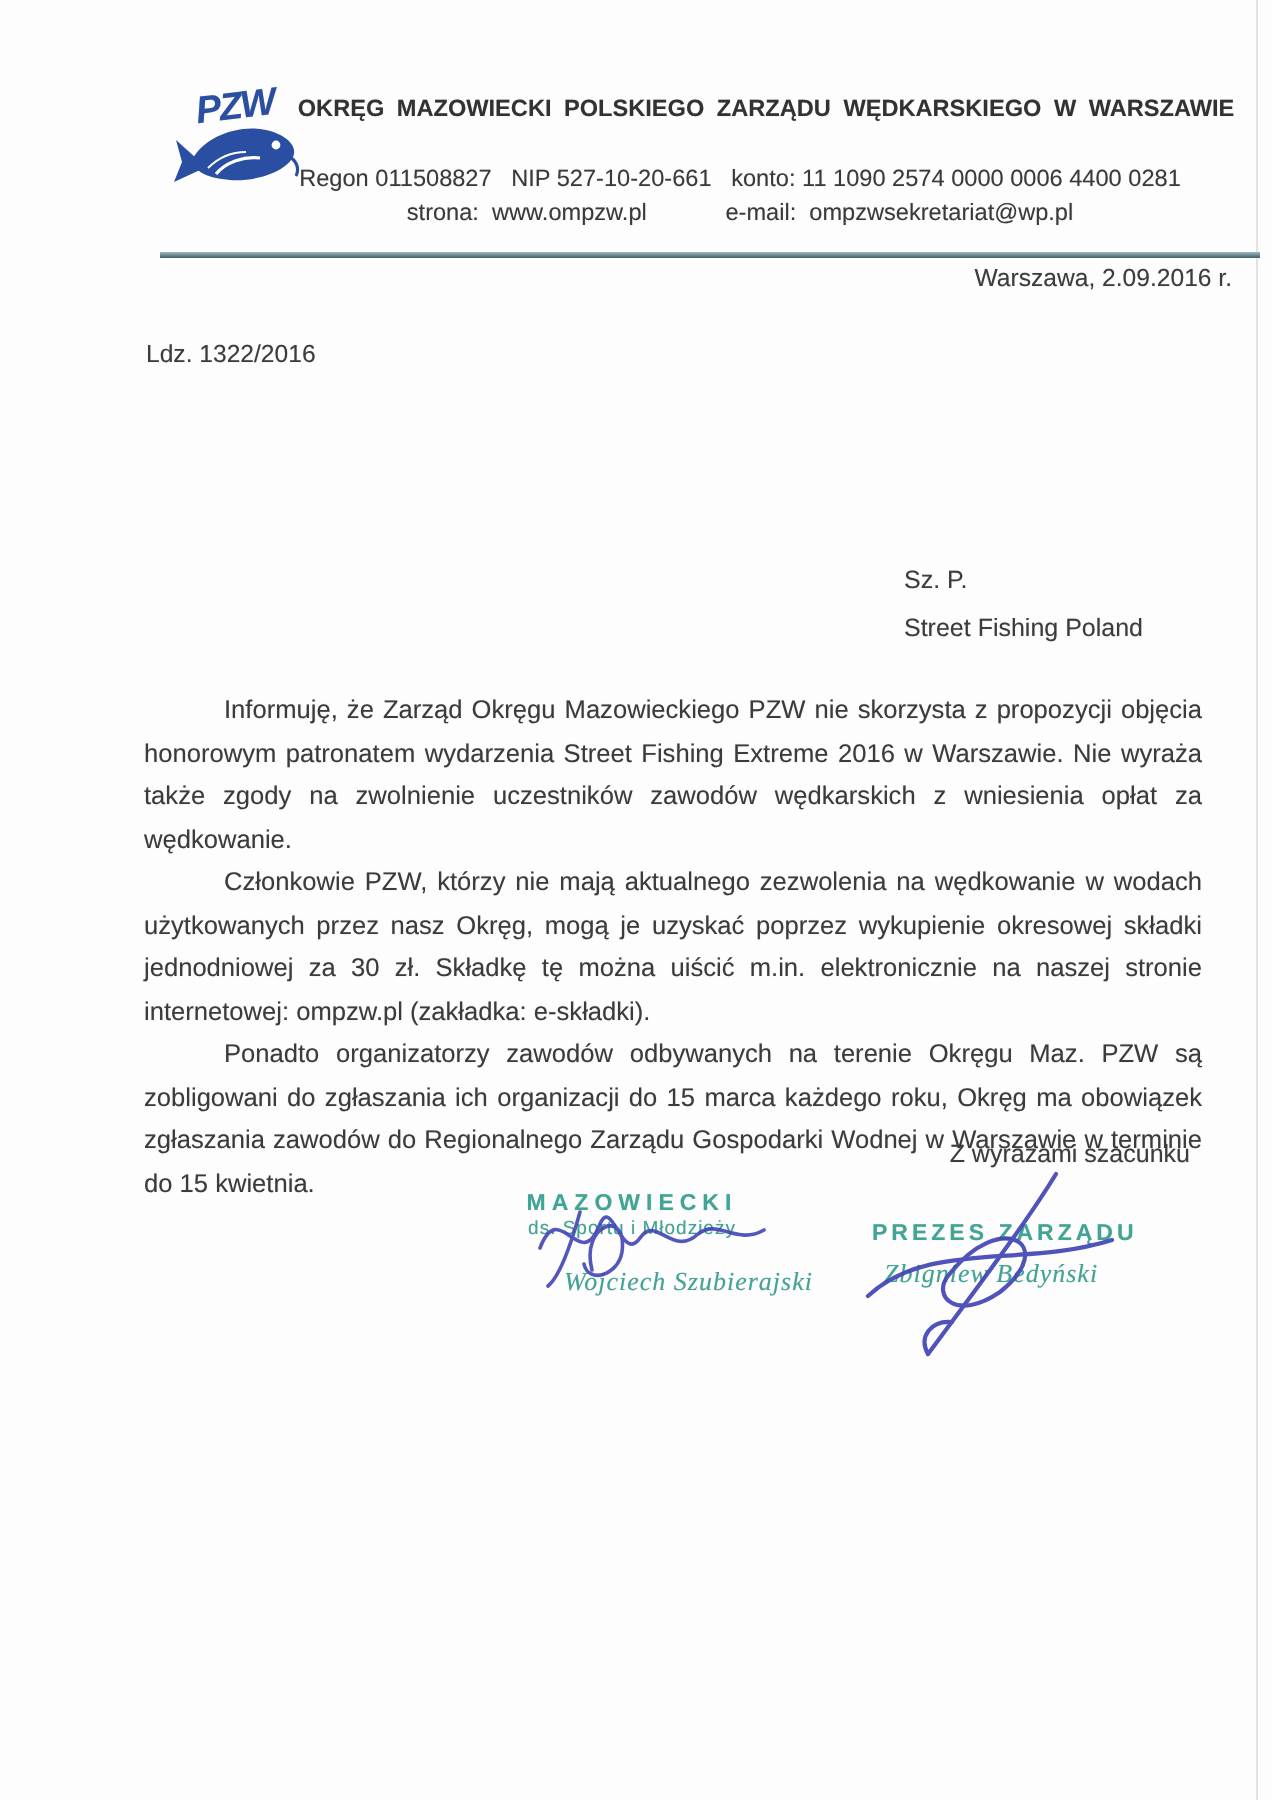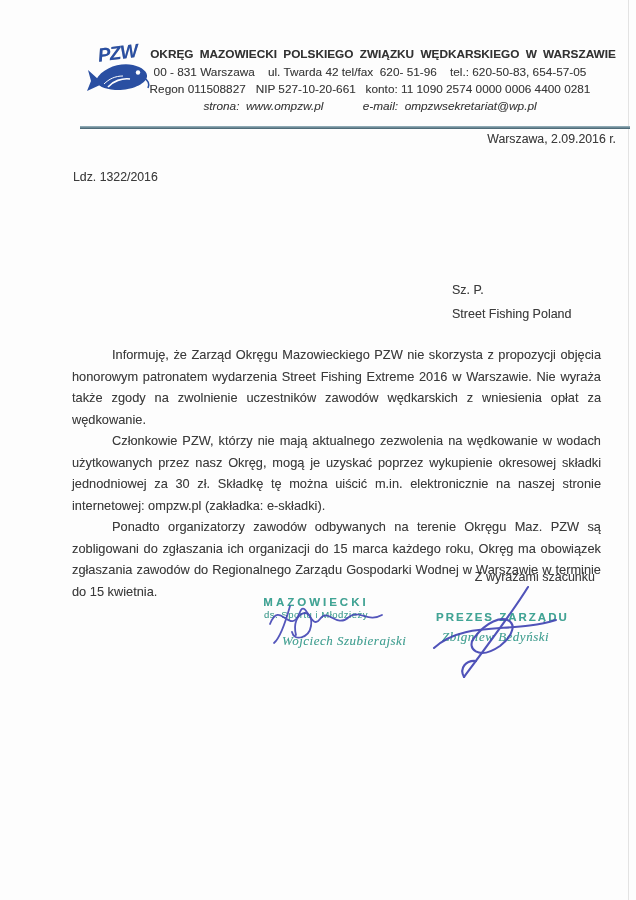--- a/index.html
+++ b/index.html
@@ -14,21 +14,21 @@
   
   .logo-wrap { position:absolute; left:84px; top:38px; width:72px; height:64px; }
   .org-name {
     position:absolute; left:148px; top:47px; width:470px;
     font-weight:bold; font-size:11.8px; color:#323232;
     text-align:center; word-spacing:3px; white-space:nowrap;
   }
   .head-line { position:absolute; left:120px; width:500px; font-size:11.8px; color:#3a3a3a; text-align:center; white-space:pre; }
   .head-line.l2 { top:65px; }
   .head-line.l3 { top:82px; }
-  .head-line.l4 { top:99px;font-style:italic; }
+  .head-line.l4 { top:99px; }
   .rule {
     position:absolute; left:80px; top:126px; width:550px; height:2.5px;
     background:linear-gradient(#9db8c2, #3f5d6b);
   }
   .date-line { position:absolute; right:20px; top:132px; font-size:12.3px; text-align:right; }
   .ref-number { position:absolute; left:73px; top:170px; font-size:12.3px; }
 
   
   .recipient { position:absolute; left:452px; top:278px; font-size:12.5px; line-height:24px; }
 
@@ -69,22 +69,21 @@
       <text x="14" y="21" transform="rotate(-7 36 16)" font-family="Liberation Sans, sans-serif" font-size="19" font-weight="bold" font-style="italic" letter-spacing="-1" fill="#2a4fa2">PZW</text>
       <path d="M12,42 C18,30 36,24 49,27 C58,29 64,34 63,39 C61,47 45,53 31,52 C20,51 13,48 12,42 Z" fill="#2a4fa2"></path>
       <path d="M14,41 L4,32 L7,43 L3,53 L16,47 Z" fill="#2a4fa2"></path>
       <circle cx="54" cy="34.5" r="2.2" fill="#ffffff"></circle>
       <path d="M24,49 C29,43 38,40 46,41" stroke="#ffffff" stroke-width="1.6" fill="none"></path>
       <path d="M20,46 C25,41 31,38 39,38" stroke="#ffffff" stroke-width="1" fill="none"></path>
       <path d="M60,40 C64,42 66,46 64,50" stroke="#2a4fa2" stroke-width="1.6" fill="none"></path>
     </svg>
   </div>
 
-  <div class="org-name">OKRĘG MAZOWIECKI POLSKIEGO ZWIĄZKU WĘDKARSKIEGO W WARSZAWIE</div>
-  <div class="head-line l2">00 - 831 Warszawa    ul. Twarda 42 tel/fax  620- 51-96    tel.: 620-50-83, 654-57-05</div>
+  <div class="org-name">OKRĘG MAZOWIECKI POLSKIEGO ZARZĄDU WĘDKARSKIEGO W WARSZAWIE</div>
   <div class="head-line l3">Regon 011508827   NIP 527-10-20-661   konto: 11 1090 2574 0000 0006 4400 0281</div>
   <div class="head-line l4">strona:  www.ompzw.pl            e-mail:  ompzwsekretariat@wp.pl</div>
 
   <div class="rule"></div>
 
   <div class="date-line">Warszawa, 2.09.2016 r.</div>
   <div class="ref-number">Ldz. 1322/2016</div>
 
   <div class="recipient">
     <div>Sz. P.</div>

